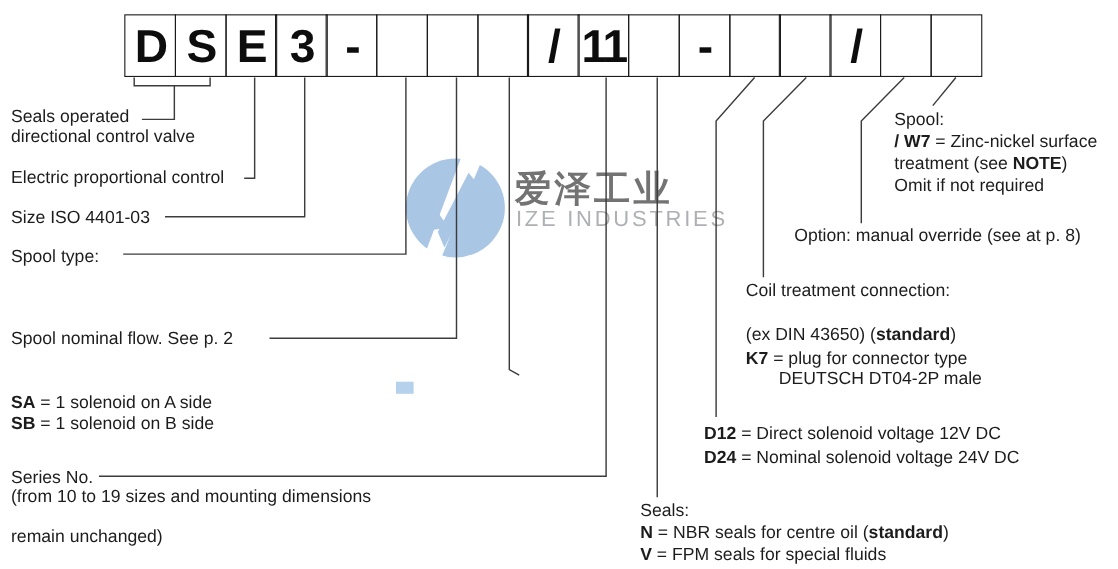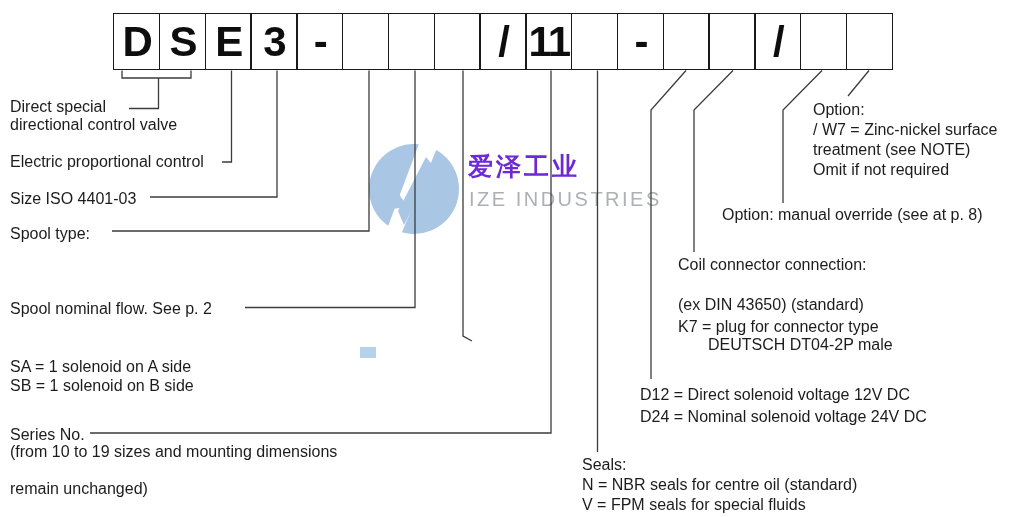--- a/index.html
+++ b/index.html
@@ -13,24 +13,24 @@
     flex:1;border:1.5px solid #1a1a1a;margin-left:-1.5px;
     display:flex;align-items:center;justify-content:center;
     font-weight:bold;font-size:42px;letter-spacing:-2px;color:#0d0d0d;background:transparent;
   }
   .code-cell:first-child{margin-left:0;}
   
   .lines{position:absolute;left:0;top:0;z-index:2;}
   .lines path{fill:none;stroke:#3c3c3c;stroke-width:1.3;}
   
   .t{position:absolute;font-size:16px;line-height:19px;white-space:nowrap;z-index:3;}
-  .t b{font-weight:normal;}
+  .t b{font-weight:bold;}
   
   .wm{position:absolute;z-index:1;}
-  .wm-cjk{position:absolute;left:468px;top:150px;font-size:25px;font-weight:bold;color:#6d28d9;letter-spacing:3px;z-index:1;}
+  .wm-cjk{position:absolute;left:468px;top:150px;font-size:33px;font-weight:bold;color:#737373;letter-spacing:3px;z-index:1;}
   .wm-latin{position:absolute;left:469px;top:188px;font-size:20px;color:#aeb0b3;letter-spacing:2.5px;z-index:1;}
   .wm-dot{position:absolute;left:360px;top:347px;width:16px;height:11px;background:#b5d1eb;z-index:0;}
 </style>
 </head>
 <body>
 
 <div class="stage">
 
   <svg class="wm" style="left:368px;top:143px;" width="92" height="92" viewBox="0 0 92 92">
     <circle cx="46" cy="46" r="45" fill="#a9c6e5"></circle>
@@ -71,21 +71,21 @@
     <div class="code-cell">11</div>
     <div class="code-cell"></div>
     <div class="code-cell">-</div>
     <div class="code-cell"></div>
     <div class="code-cell"></div>
     <div class="code-cell">/</div>
     <div class="code-cell"></div>
     <div class="code-cell"></div>
   </div>
 
-  <div class="t" style="left:10px;top:97px">Direct special</div>
+  <div class="t" style="left:10px;top:97px">Seals operated</div>
   <div class="t" style="left:10px;top:115px">directional control valve</div>
   <div class="t" style="left:10px;top:152px">Electric proportional control</div>
   <div class="t" style="left:10px;top:189px">Size ISO 4401-03</div>
 
   <div class="t" style="left:10px;top:224px">Spool type:</div>
 
   <div class="t" style="left:10px;top:299px">Spool nominal flow. See p. 2</div>
 
   <div class="t" style="left:10px;top:357px"><b>SA</b><span> = 1 solenoid on A side</span></div>
   <div class="t" style="left:10px;top:376px"><b>SB</b><span> = 1 solenoid on B side</span></div>
@@ -94,25 +94,25 @@
   <div class="t" style="left:10px;top:442px">(from 10 to 19 sizes and mounting dimensions</div>
   <div class="t" style="left:10px;top:479px">remain unchanged)</div>
 
   <div class="t" style="left:582px;top:455px">Seals:</div>
   <div class="t" style="left:582px;top:475px"><b>N</b><span> = NBR seals for centre oil (</span><b>standard</b><span>)</span></div>
   <div class="t" style="left:582px;top:495px"><b>V</b><span> = FPM seals for special fluids</span></div>
 
   <div class="t" style="left:640px;top:385px"><b>D12</b><span> = Direct solenoid voltage 12V DC</span></div>
   <div class="t" style="left:640px;top:407px"><b>D24</b><span> = Nominal solenoid voltage 24V DC</span></div>
 
-  <div class="t" style="left:678px;top:255px">Coil connector connection:</div>
+  <div class="t" style="left:678px;top:255px">Coil treatment connection:</div>
   <div class="t" style="left:678px;top:295px"><span>(ex DIN 43650) (</span><b>standard</b><span>)</span></div>
   <div class="t" style="left:678px;top:317px"><b>K7</b><span> = plug for connector type</span></div>
   <div class="t" style="left:708px;top:335px">DEUTSCH DT04-2P male</div>
 
   <div class="t" style="left:722px;top:205px">Option: manual override (see at p. 8)</div>
 
-  <div class="t" style="left:813px;top:100px">Option:</div>
+  <div class="t" style="left:813px;top:100px">Spool:</div>
   <div class="t" style="left:813px;top:120px"><b>/ W7</b><span> = Zinc-nickel surface</span></div>
   <div class="t" style="left:813px;top:140px"><span>treatment (see </span><b>NOTE</b><span>)</span></div>
   <div class="t" style="left:813px;top:160px">Omit if not required</div>
 
 </div>
 
 </body></html>

